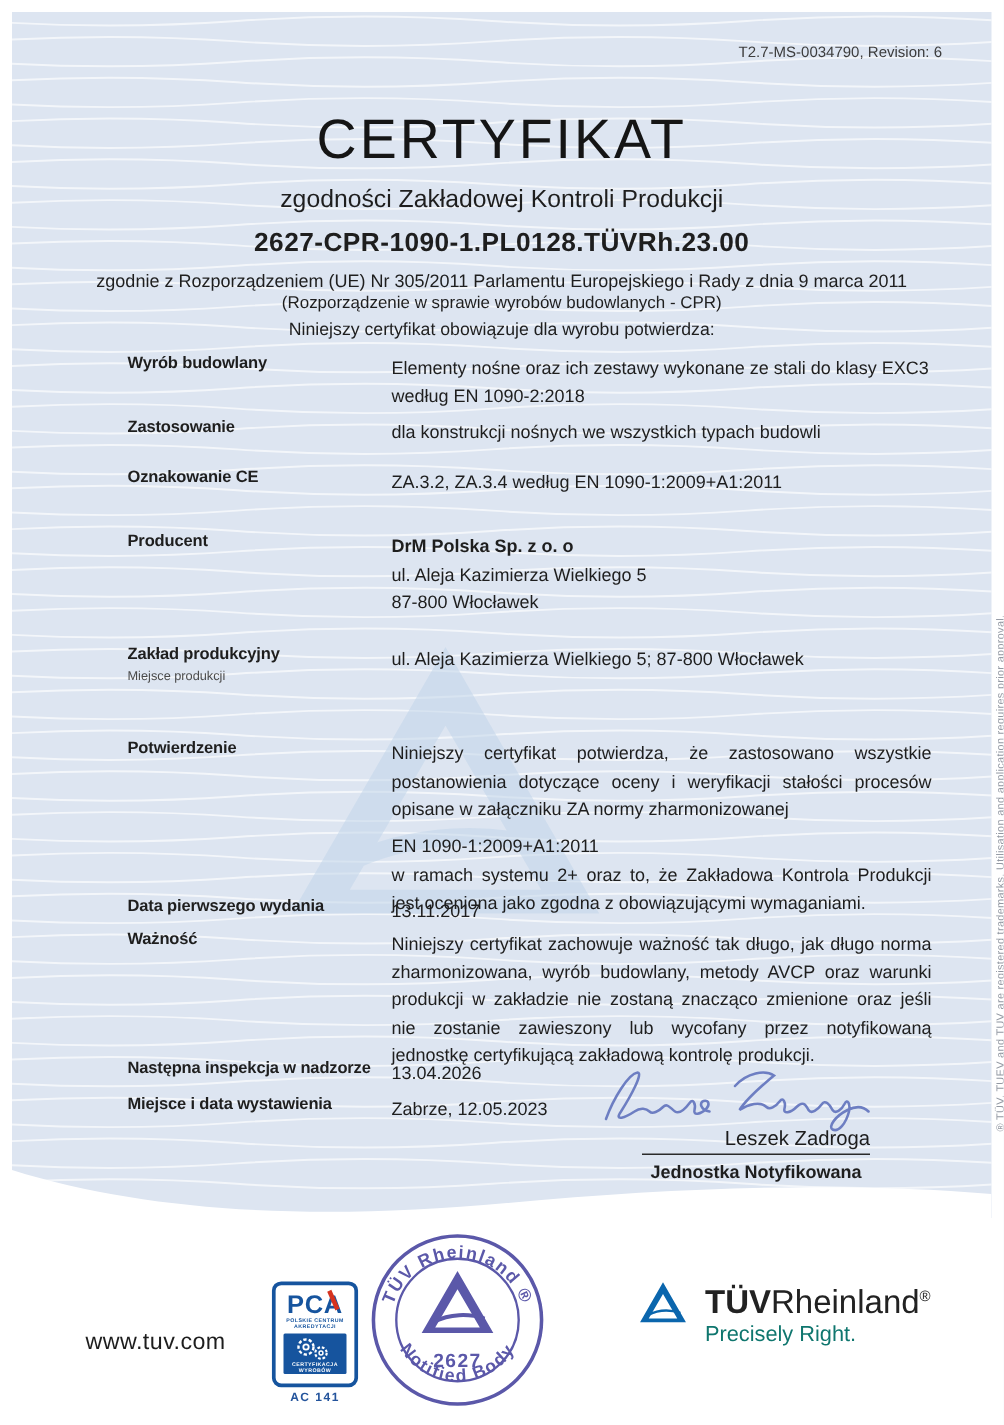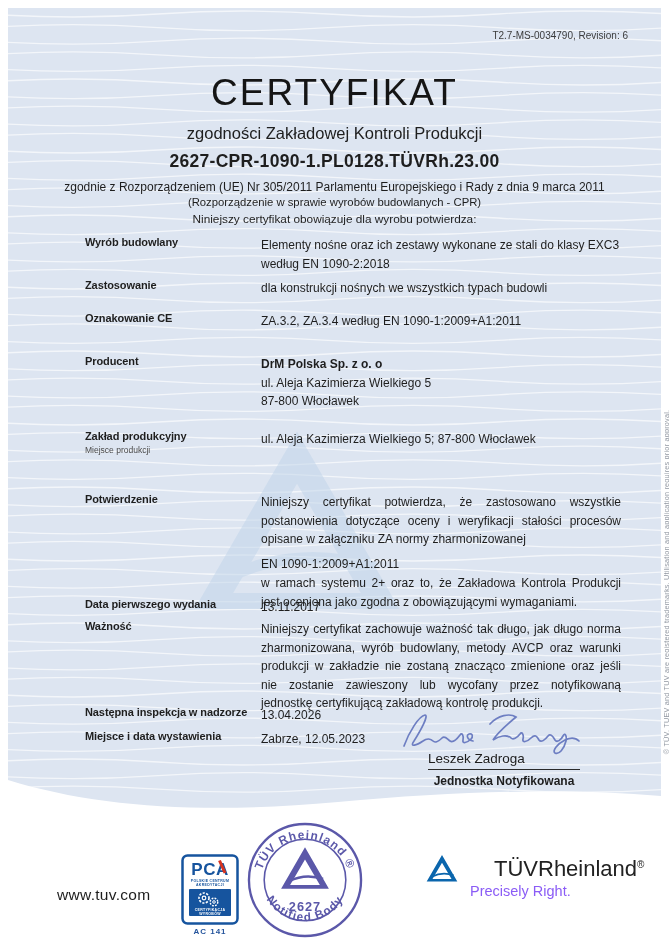--- a/index.html
+++ b/index.html
@@ -24,39 +24,39 @@
   .row{position:absolute;left:85px;width:537px;}
   .row-label{position:absolute;left:0;top:0;width:172px;font-size:11px;font-weight:bold;letter-spacing:-.1px;white-space:nowrap;}
   .row-sublabel{position:absolute;left:0;top:15px;font-size:8.5px;color:#4a4a4a;font-weight:normal;}
   .row-value{position:absolute;left:176px;top:0;width:360px;font-size:12px;line-height:18.5px;}
   .just{text-align:justify;}
   .bold{font-weight:bold;}
   .std-line{margin:6px 0 1px 0;}
 
   .signature{position:absolute;left:398px;top:698px;width:190px;}
   .sig-svg{display:block;}
-  .sig-name{position:absolute;left:30px;top:53px;width:152px;text-align:left;font-size:13.5px;color:#1c1c1c;padding-bottom:3px;border-bottom:1.6px solid #2a2a2a;}
+  .sig-name{position:absolute;left:30px;top:53px;width:152px;text-align:right;font-size:13.5px;color:#1c1c1c;padding-bottom:3px;border-bottom:1.6px solid #2a2a2a;}
   .sig-role{position:absolute;left:22px;top:76px;width:168px;text-align:center;font-size:12px;font-weight:bold;}
 
   .website{position:absolute;left:57px;top:886px;font-size:15.5px;letter-spacing:.3px;color:#1d1d1d;}
   .pca{position:absolute;left:181px;top:854px;}
   .pca-acronym{font-size:17px;font-weight:bold;letter-spacing:.5px;}
   .pca-tiny{font-size:3.5px;font-weight:bold;letter-spacing:.3px;}
   .pca-code{font-size:8px;font-weight:bold;letter-spacing:1px;}
 
   .stamp{position:absolute;left:246px;top:821px;color:#5b58a9;}
   .stamp-arc{font-size:12px;font-weight:600;letter-spacing:1.2px;fill:#5b58a9;}
   .stamp-num{font-size:13px;font-weight:600;letter-spacing:1px;fill:#5b58a9;text-anchor:middle;}
 
   .brand{position:absolute;left:425px;top:853px;display:flex;align-items:flex-start;color:#0b66ad;}
   .brand-text{margin-left:11px;color:#222;}
   .brand-line1{font-size:22px;line-height:24px;white-space:nowrap;}
-  .brand-tuv{font-weight:normal;margin-left:24px;}
+  .brand-tuv{font-weight:bold;}
   .brand-reg{font-size:10px;vertical-align:8px;}
-  .brand-tagline{font-size:14.5px;font-weight:500;color:#8b5cf6;margin-top:2px;}
+  .brand-tagline{font-size:14.5px;font-weight:500;color:#0f766e;margin-top:2px;}
 
   .side-note{position:absolute;top:576px;right:-173px;width:380px;height:12px;transform:rotate(-90deg);font-size:7.3px;color:#9298a2;text-align:center;letter-spacing:.2px;}
 </style>
 </head>
 <body>
 
 <div class="page">
 
   <svg width="0" height="0" style="position:absolute" aria-hidden="true">
     <defs>

